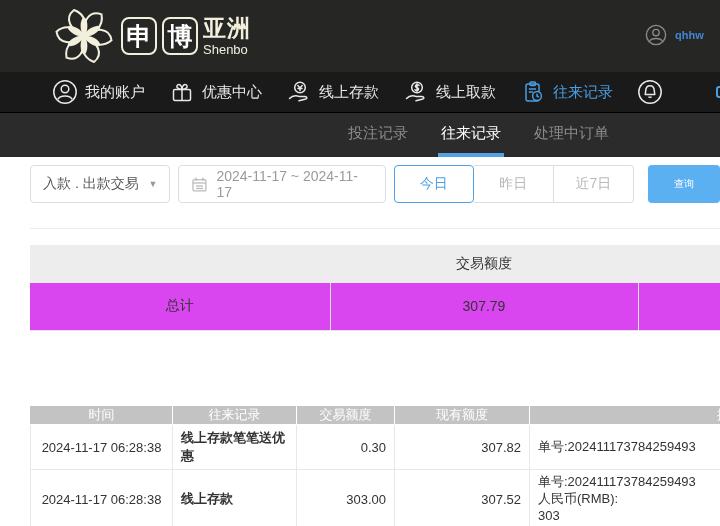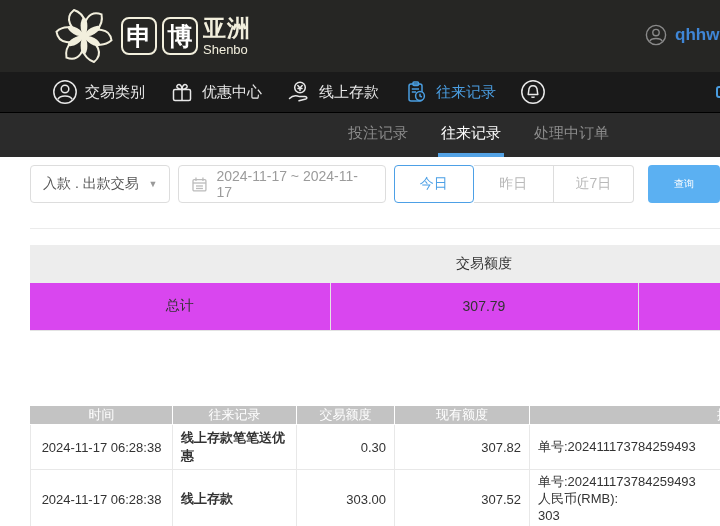--- a/index.html
+++ b/index.html
@@ -13,21 +13,21 @@
   .topbar { position:relative; height:72px; background:#262624; }
   .logo { position:absolute; left:52px; top:4px; display:flex; align-items:center; }
   .logo-flower { width:64px; height:64px; }
   .logo-char { width:36px; height:38px; border:2px solid #f2efdd; border-radius:8px;
     color:#fff; font-size:25px; font-weight:bold; display:flex; align-items:center; justify-content:center;
     margin-left:5px; }
   .logo-txt { margin-left:5px; color:#f2efdd; line-height:1; }
   .logo-region { font-size:23px; font-weight:bold; letter-spacing:1px; }
   .logo-en { font-size:13px; margin-top:3px; }
   .userbox { position:absolute; left:645px; top:24px; display:flex; align-items:center; gap:8px; }
-  .username { color:#3f86d6; font-size:17px; font-weight:bold; white-space:nowrap; }
+  .username { color:#3f86d6; font-size:11px; font-weight:bold; white-space:nowrap; }
 
   
   .mainnav { position:relative; height:41px; background:#1a1a1a; display:flex; align-items:center;
     padding-left:52px; gap:24px; border-bottom:1px solid #000; }
   .nav-item { display:flex; align-items:center; gap:7px; color:#e8e8e8; font-size:15px; cursor:pointer; white-space:nowrap; }
   .nav-item.active { color:#4a9de0; }
   .nav-item svg { display:block; }
   .nav-sliver { position:absolute; left:716px; top:14px; width:10px; height:12px;
     border:2px solid #4a9de0; border-radius:3px; }
 
@@ -118,21 +118,21 @@
 
 <nav class="mainnav">
   <div class="nav-item">
     <svg width="26" height="26" viewBox="0 0 26 26">
       <g fill="none" stroke="currentColor" stroke-width="1.5">
         <circle cx="13" cy="13" r="11.2"></circle>
         <circle cx="13" cy="10" r="3.8"></circle>
         <path d="M5.8 20.4 C 7.8 15.8, 18.2 15.8, 20.2 20.4"></path>
       </g>
     </svg>
-    <span>交易类别</span>
+    <span>我的账户</span>
   </div>
   <div class="nav-item">
     <svg width="26" height="26" viewBox="0 0 26 26">
       <g fill="none" stroke="currentColor" stroke-width="1.5" stroke-linejoin="round">
         <rect x="4.5" y="10.5" width="17" height="11" rx="1.5"></rect>
         <line x1="13" y1="10.5" x2="13" y2="21.5"></line>
         <path d="M13 10.5 C 8.5 10.5, 6.5 7.5, 8.8 5.8 C 11 4.6, 13 7.5, 13 10.5 Z"></path>
         <path d="M13 10.5 C 17.5 10.5, 19.5 7.5, 17.2 5.8 C 15 4.6, 13 7.5, 13 10.5 Z"></path>
       </g>
     </svg>
@@ -140,20 +140,30 @@
   </div>
   <div class="nav-item">
     <svg width="26" height="26" viewBox="0 0 26 26">
       <g fill="none" stroke="currentColor" stroke-width="1.5" stroke-linecap="round">
         <circle cx="14" cy="8.5" r="5.3"></circle>
         <path d="M11.8 6.6 L14 9 L16.2 6.6 M14 9 L14 11.4 M12 9.6 L16 9.6"></path>
         <path d="M3.5 19.5 C 7 15.8, 11 16.6, 13.5 17.6 L19 17.6 C 21 17.6, 21.5 19.4, 19.8 20 L13 21.8"></path>
       </g>
     </svg>
     <span>线上存款</span>
+  </div>
+  <div class="nav-item">
+    <svg width="26" height="26" viewBox="0 0 26 26">
+      <g fill="none" stroke="currentColor" stroke-width="1.5" stroke-linecap="round">
+        <circle cx="14" cy="8.5" r="5.3"></circle>
+        <path d="M16 6.4 C 15 5.4, 12.4 5.6, 12.4 7.2 C 12.4 9, 15.6 8.2, 15.6 10 C 15.6 11.6, 13 11.8, 12 10.8 M14 4.8 L14 12.2"></path>
+        <path d="M3.5 19.5 C 7 15.8, 11 16.6, 13.5 17.6 L19 17.6 C 21 17.6, 21.5 19.4, 19.8 20 L13 21.8"></path>
+      </g>
+    </svg>
+    <span>线上取款</span>
   </div>
   <div class="nav-item active">
     <svg width="26" height="26" viewBox="0 0 26 26">
       <g fill="none" stroke="currentColor" stroke-width="1.5" stroke-linejoin="round">
         <rect x="6" y="5" width="13" height="17" rx="2"></rect>
         <rect x="10" y="3" width="5.5" height="3.6" rx="1"></rect>
         <line x1="8.8" y1="10" x2="16" y2="10"></line>
         <line x1="8.8" y1="13" x2="13" y2="13"></line>
         <circle cx="17" cy="17" r="4.4" fill="#1a1a1a"></circle>
         <path d="M17 14.8 L17 17 L18.8 18"></path>

